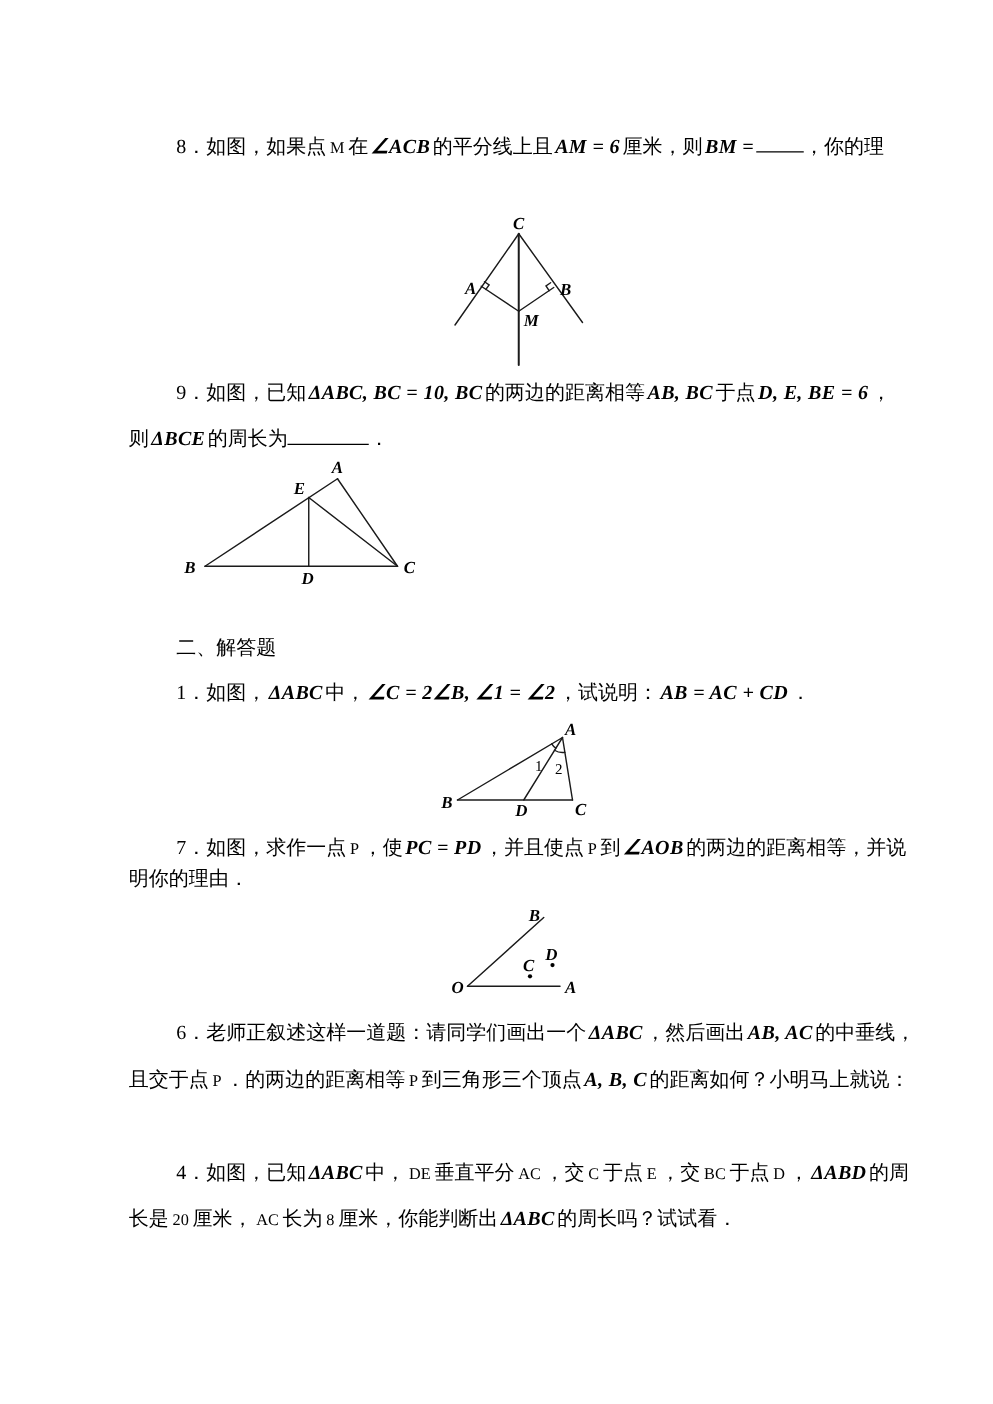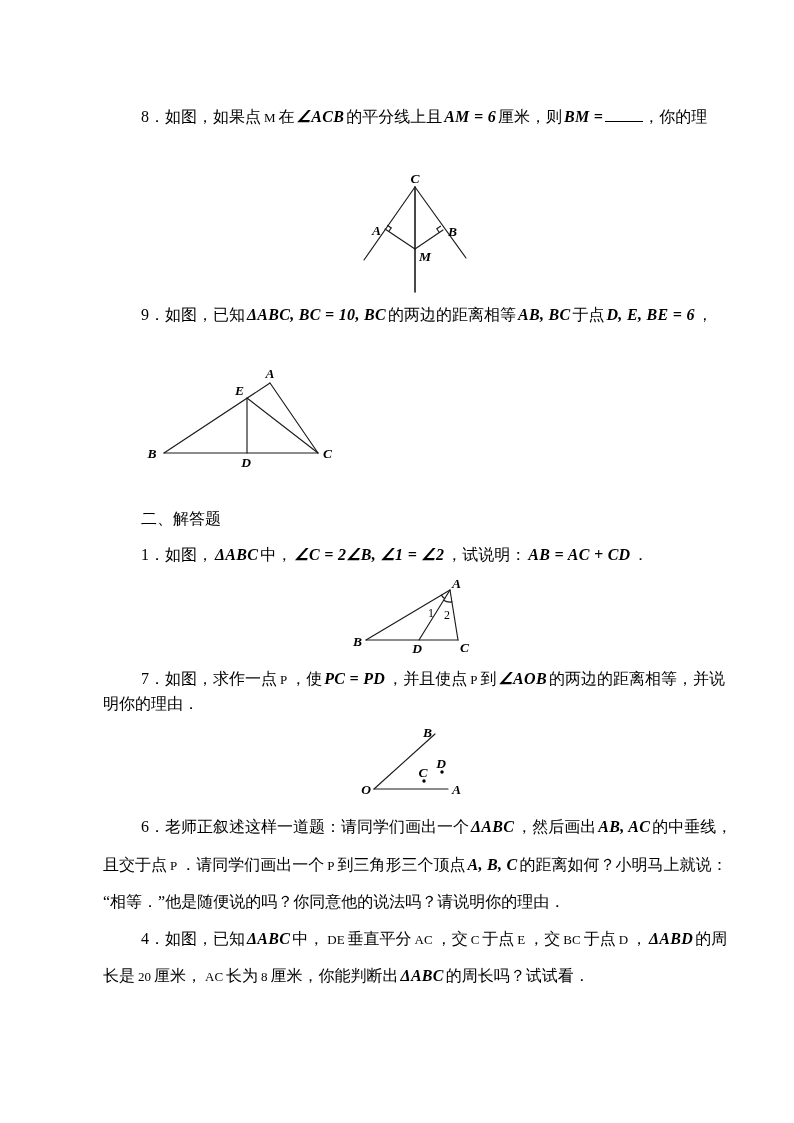--- a/index.html
+++ b/index.html
@@ -75,20 +75,21 @@
       <polyline points="387.6,225.4 391.3,227.9 388.7,231.5"></polyline>
       <polyline points="440.5,226.2 436.8,228.7 439.3,232.5"></polyline>
     </g>
     <text class="fig-label" x="415" y="183" text-anchor="middle">C</text>
     <text class="fig-label" x="381" y="235" text-anchor="end">A</text>
     <text class="fig-label" x="448" y="236" text-anchor="start">B</text>
     <text class="fig-label" x="419" y="261" text-anchor="start">M</text>
   </svg>
 
   <div class="line" style="left:141px; top:304px;"><span class="seg seg-cn">9．如图，已知</span><span class="seg seg-math">ΔABC, BC = 10, BC</span><span class="seg seg-cn">的两边的距离相等</span><span class="seg seg-math">AB, BC</span><span class="seg seg-cn">于点</span><span class="seg seg-math">D, E, BE = 6</span><span class="seg seg-cn">，</span></div>
+  <div class="line" style="left:103px; top:340px;"><span class="seg seg-cn">则</span><span class="seg seg-math">ΔBCE</span><span class="seg seg-cn">的周长为</span><span class="seg seg-blank" style="width: 65px;"></span><span class="seg seg-cn">．</span></div>
 
   <svg class="figure" style="left:140px; top:366px;" width="200" height="105" viewBox="140 366 200 105">
     <g>
       <line x1="164" y1="453" x2="318" y2="453"></line>
       <line x1="164" y1="453" x2="270" y2="383"></line>
       <line x1="270" y1="383" x2="318" y2="453"></line>
       <line x1="247" y1="398" x2="318" y2="453"></line>
       <line x1="247" y1="398" x2="247" y2="453"></line>
     </g>
     <text class="fig-label" x="270" y="378" text-anchor="middle">A</text>
@@ -130,19 +131,18 @@
     <circle class="dot" cx="424" cy="781" r="1.7"></circle>
     <circle class="dot" cx="442" cy="772" r="1.7"></circle>
     <text class="fig-label" x="371" y="794" text-anchor="end">O</text>
     <text class="fig-label" x="452" y="794" text-anchor="start">A</text>
     <text class="fig-label" x="432" y="737" text-anchor="end">B</text>
     <text class="fig-label" x="423" y="777" text-anchor="middle">C</text>
     <text class="fig-label" x="441" y="768" text-anchor="middle">D</text>
   </svg>
 
   <div class="line" style="left:141px; top:816px;"><span class="seg seg-cn">6．老师正叙述这样一道题：请同学们画出一个</span><span class="seg seg-math">ΔABC</span><span class="seg seg-cn">，然后画出</span><span class="seg seg-math">AB, AC</span><span class="seg seg-cn">的中垂线，</span></div>
-  <div class="line" style="left:103px; top:854px;"><span class="seg seg-cn">且交于点</span><span class="seg seg-rm">P</span><span class="seg seg-cn">．请同学们画出一个</span><span class="seg seg-rm">P</span><span class="seg seg-cn">到三角形三个顶点</span><span class="seg seg-math">A, B, C</span><span class="seg seg-cn">的距离如何？小明马上就说：</span></div>
-  <div class="line" style="left:103px; top:891px;"><span class="seg seg-cn">“相等．”他是随便说的吗？你同意他的说法吗？请说明你的理由．</span></div>
+  <div class="line" style="left:103px; top:854px;"><span class="seg seg-cn">且交于点</span><span class="seg seg-rm">P</span><span class="seg seg-cn">．的两边的距离相等</span><span class="seg seg-rm">P</span><span class="seg seg-cn">到三角形三个顶点</span><span class="seg seg-math">A, B, C</span><span class="seg seg-cn">的距离如何？小明马上就说：</span></div>
 
   <div class="line" style="left:141px; top:928px;"><span class="seg seg-cn">4．如图，已知</span><span class="seg seg-math">ΔABC</span><span class="seg seg-cn">中，</span><span class="seg seg-rm">DE</span><span class="seg seg-cn">垂直平分</span><span class="seg seg-rm">AC</span><span class="seg seg-cn">，交</span><span class="seg seg-rm">C</span><span class="seg seg-cn">于点</span><span class="seg seg-rm">E</span><span class="seg seg-cn">，交</span><span class="seg seg-rm">BC</span><span class="seg seg-cn">于点</span><span class="seg seg-rm">D</span><span class="seg seg-cn">，</span><span class="seg seg-math">ΔABD</span><span class="seg seg-cn">的周</span></div>
   <div class="line" style="left:103px; top:965px;"><span class="seg seg-cn">长是</span><span class="seg seg-rm">20</span><span class="seg seg-cn">厘米，</span><span class="seg seg-rm">AC</span><span class="seg seg-cn">长为</span><span class="seg seg-rm">8</span><span class="seg seg-cn">厘米，你能判断出</span><span class="seg seg-math">ΔABC</span><span class="seg seg-cn">的周长吗？试试看．</span></div>
 
 </div>
 
 </body></html>

